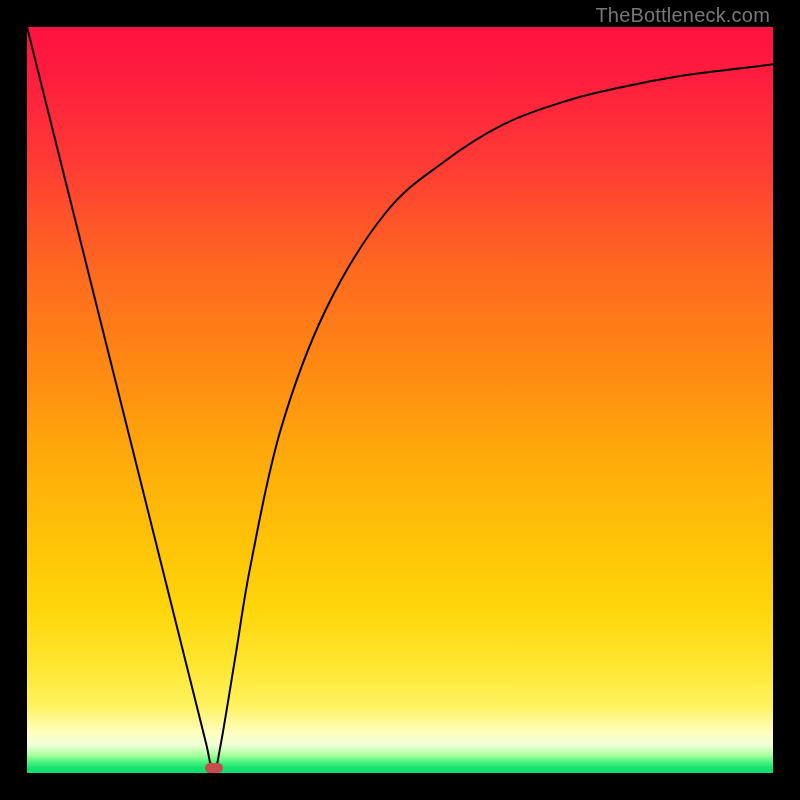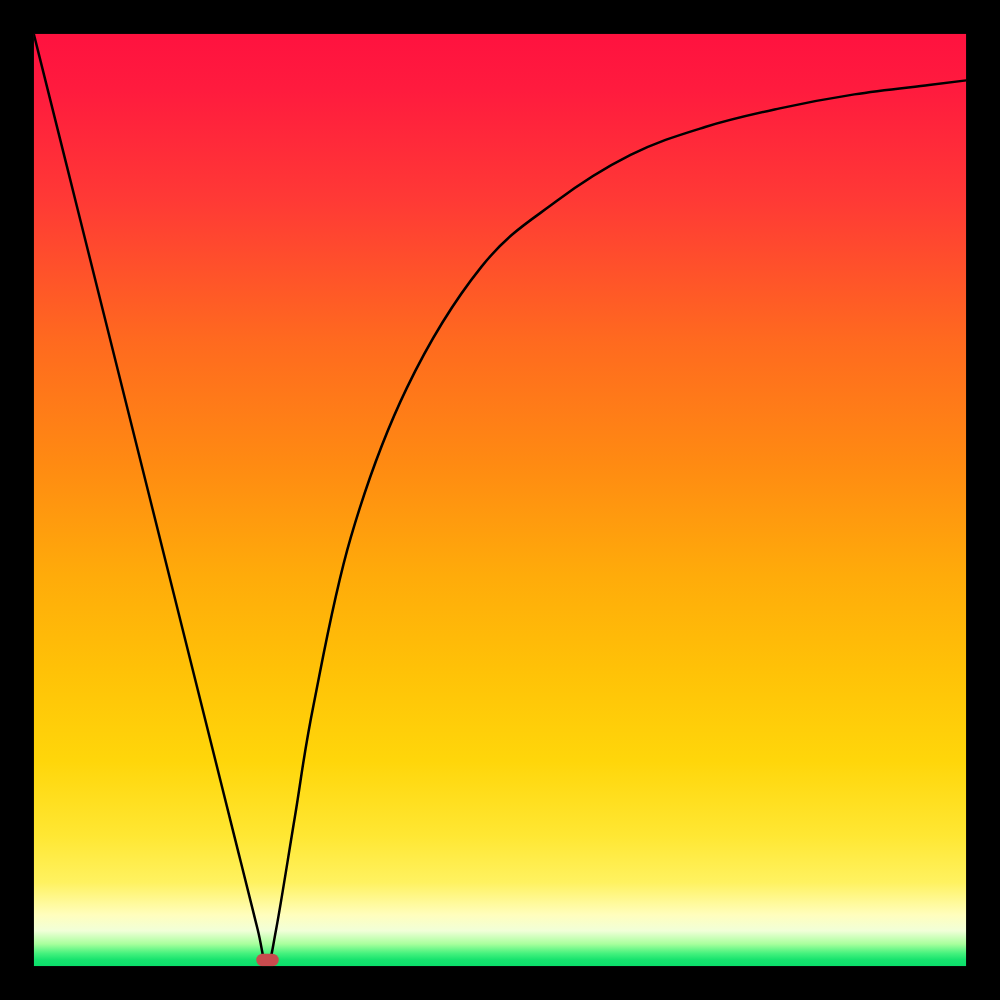--- a/index.html
+++ b/index.html
@@ -77,20 +77,21 @@
     letter-spacing: 0.2px;
     font-weight: 500;
     user-select: none;
   }
 </style>
 </head>
 <body>
 
 <div class="frame">
 
+  <div class="watermark">TheBottleneck.com</div>
 
   <div class="plot-area">
     <div class="gradient-bg"></div>
 
     <svg class="curve" viewBox="0 0 746 746">
       <path id="curve-path" d="M 0.00 0.00 C 6.71 26.86, 23.87 95.49, 37.30 149.20 C 50.73 202.91, 61.17 244.69, 74.60 298.40 C 88.03 352.11, 98.47 393.89, 111.90 447.60 C 125.33 501.31, 139.80 559.20, 149.20 596.80 C 158.60 634.40, 158.75 635.00, 164.12 656.48 C 169.49 677.96, 175.01 700.05, 179.04 716.16 C 183.07 732.27, 183.81 746.00, 186.50 746.00 C 189.19 746.00, 189.93 737.64, 193.96 716.16 C 197.99 694.68, 203.51 658.87, 208.88 626.64 C 214.25 594.41, 215.74 577.40, 223.80 537.12 C 231.86 496.84, 240.21 448.50, 253.64 402.84 C 267.07 357.18, 279.60 322.42, 298.40 283.48 C 317.20 244.54, 336.60 213.36, 358.08 186.50 C 379.56 159.64, 396.28 150.39, 417.76 134.28 C 439.24 118.17, 455.96 107.72, 477.44 96.98 C 498.92 86.24, 515.64 81.31, 537.12 74.60 C 558.60 67.89, 575.32 64.38, 596.80 59.68 C 618.28 54.98, 635.00 51.85, 656.48 48.49 C 677.96 45.13, 700.05 43.04, 716.16 41.03 C 732.27 39.02, 740.63 37.97, 746.00 37.30" stroke="#000000"></path>
     </svg>
 
     <div id="min-marker" class="min-marker" style="left: 186.5px; top: 741px; background: rgb(200, 75, 78);"></div>
   </div>

